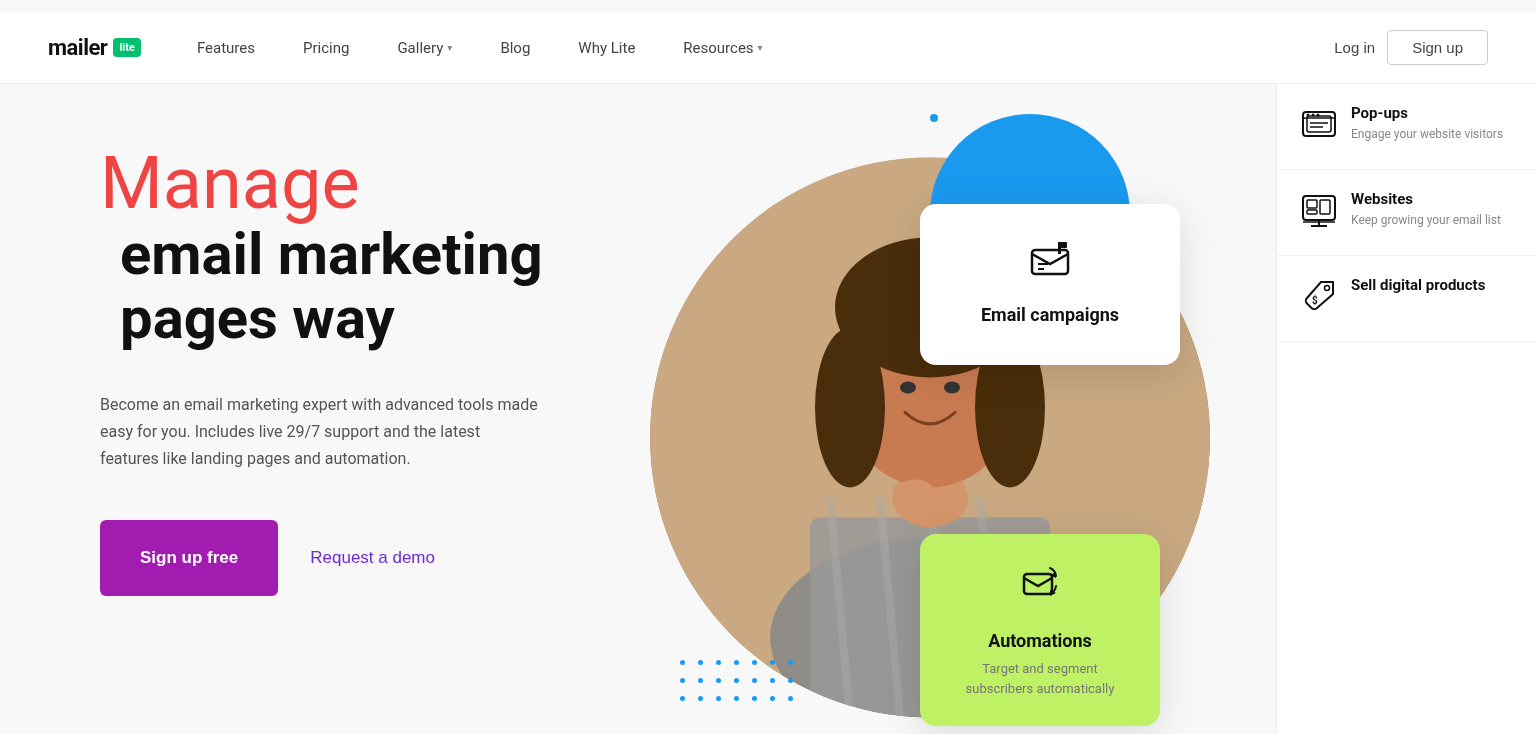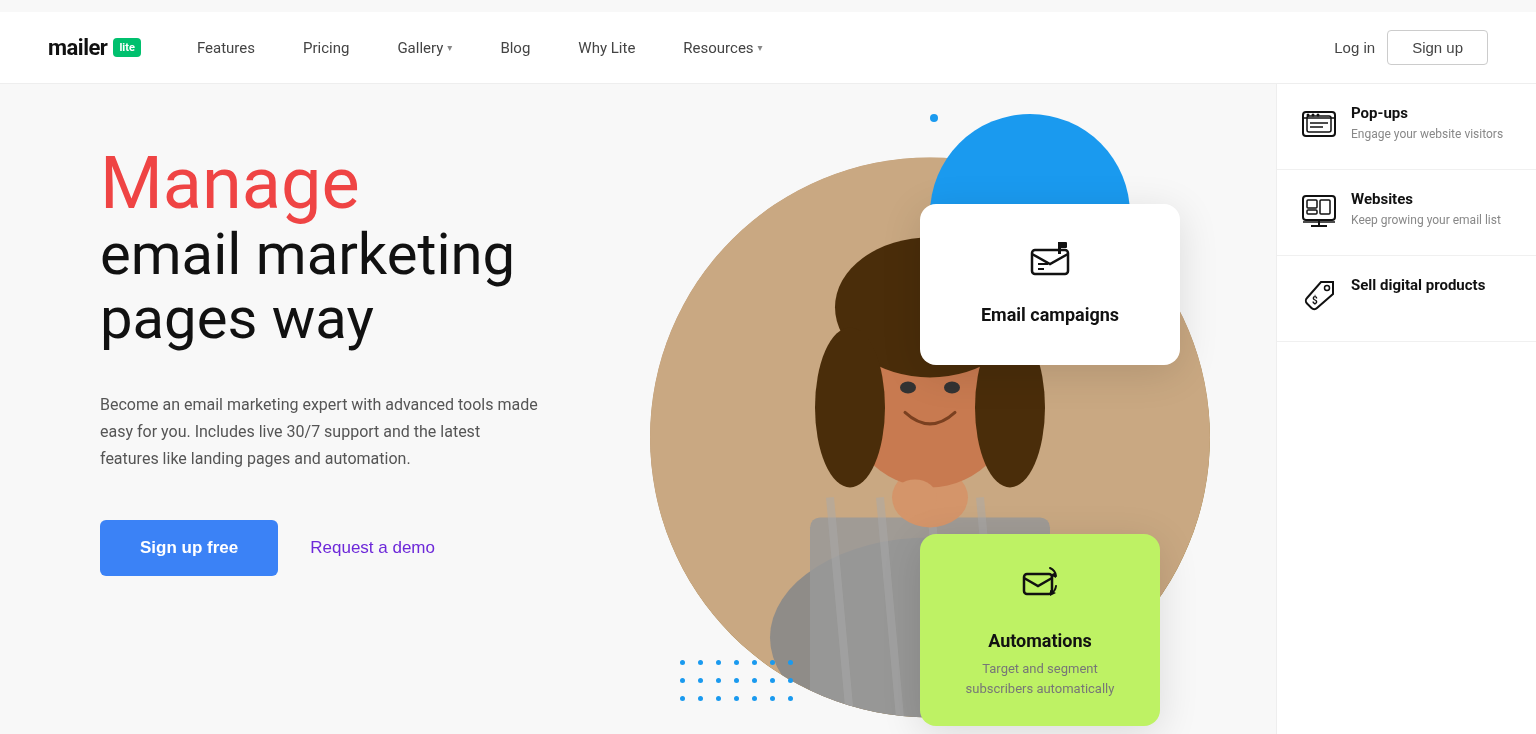--- a/index.html
+++ b/index.html
@@ -106,44 +106,45 @@
       z-index: 2;
     }
     .hero-title-manage {
       font-size: 72px;
       font-weight: 400;
       color: #ef4444;
       line-height: 1.1;
     }
     .hero-title-main {
       font-size: 58px;
-      font-weight: 400;
+      font-weight: 700;
       color: #111;
       line-height: 1.1;
+      margin-left: 20px;
     }
     .hero-subtitle {
       font-size: 16px;
       color: #555;
       line-height: 1.7;
       margin-top: 40px;
       max-width: 440px;
     }
     .hero-actions {
       display: flex;
       align-items: center;
       gap: 32px;
       margin-top: 48px;
     }
     .btn-signup-primary {
-      background: #3b82f6;
+      background: #a21caf;
       color: #fff;
       font-size: 17px;
       font-weight: 600;
       border: none;
-      padding: 18px 40px;
+      padding: 28px 40px;
       border-radius: 6px;
       cursor: pointer;
     }
     .btn-demo {
       background: none;
       border: none;
       font-size: 17px;
       color: #6d28d9;
       cursor: pointer;
     }
@@ -336,21 +337,21 @@
 </nav>
 
 <div class="hero">
 
   <div class="hero-left">
     <div class="hero-title-manage">Manage</div>
     <div class="hero-title-main">
       <span>email marketing</span><br>
       <span>pages way</span>
     </div>
-    <p class="hero-subtitle">Become an email marketing expert with advanced tools made easy for you. Includes live 30/7 support and the latest features like landing pages and automation.</p>
+    <p class="hero-subtitle">Become an email marketing expert with advanced tools made easy for you. Includes live 29/7 support and the latest features like landing pages and automation.</p>
     <div class="hero-actions">
       <button class="btn-signup-primary">Sign up free</button>
       <button class="btn-demo">Request a demo</button>
     </div>
   </div>
 
   <div class="hero-center">
 
     <div class="dot-top"></div>
 

